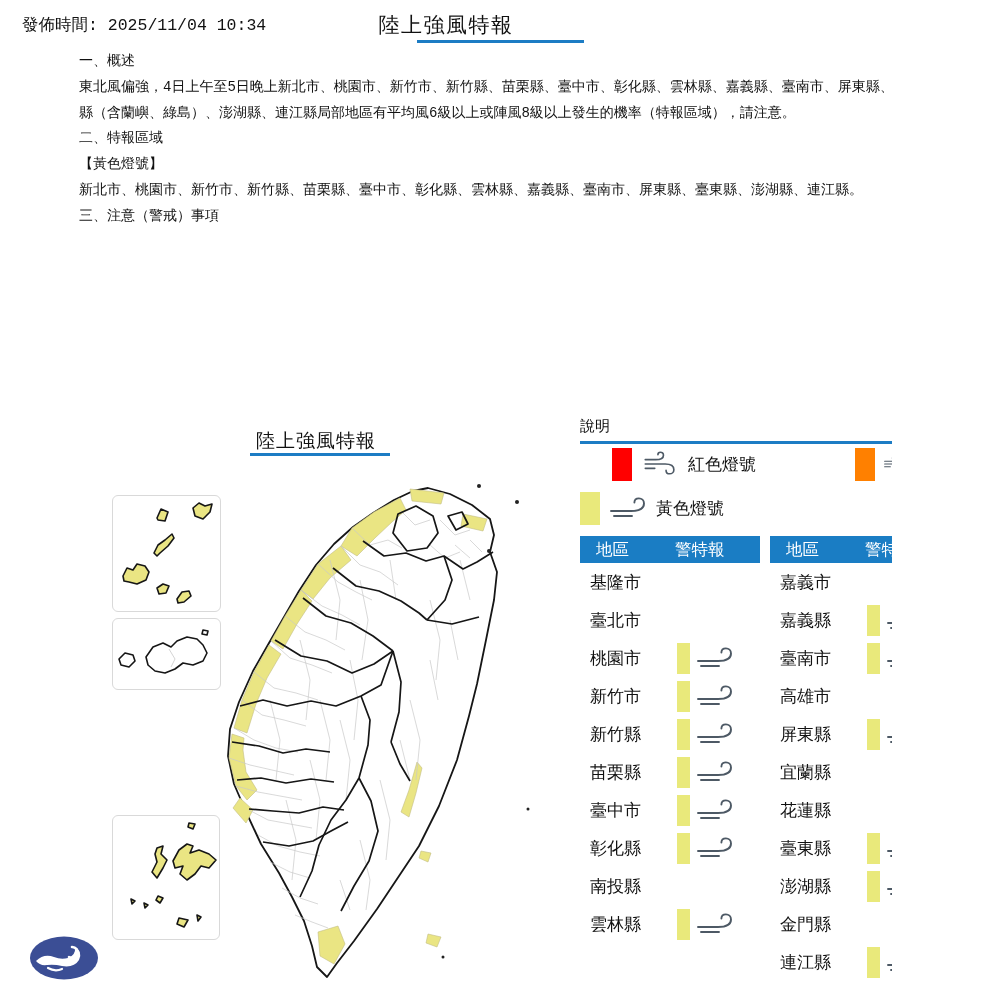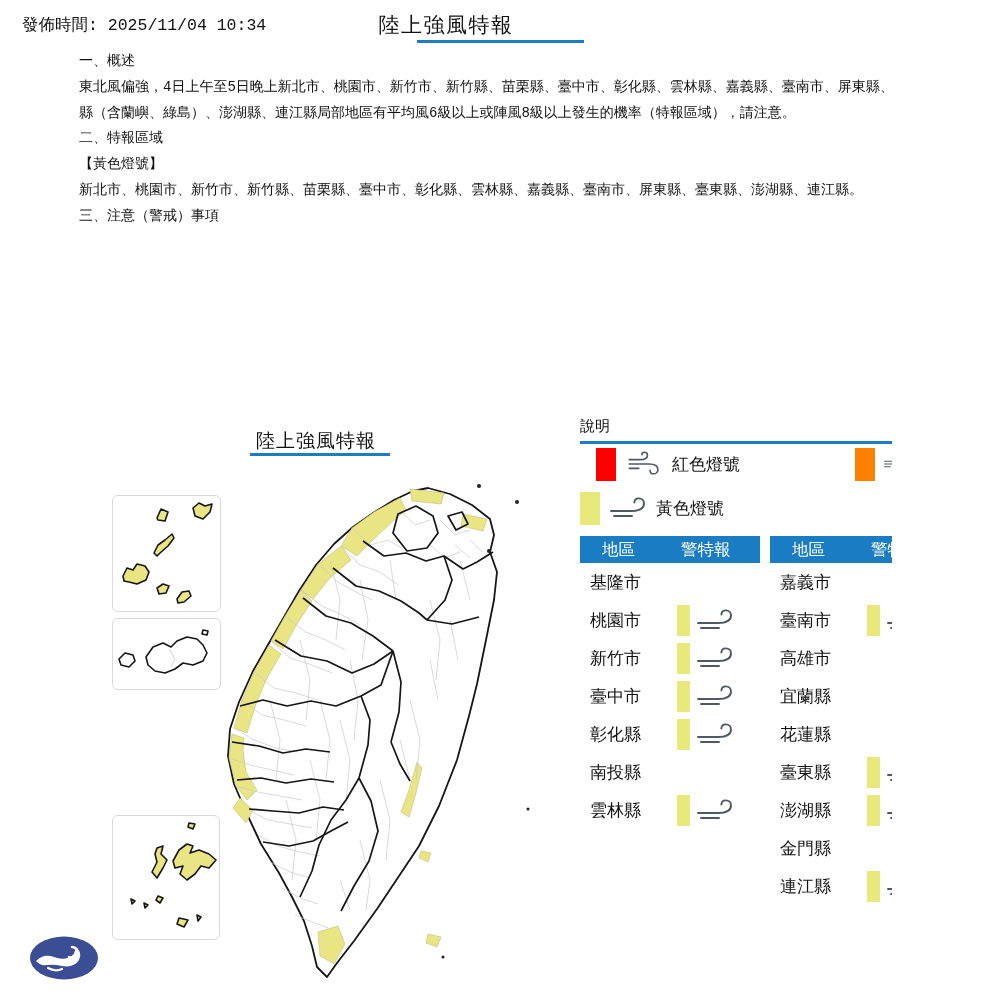--- a/index.html
+++ b/index.html
@@ -29,31 +29,31 @@
   .county-line{fill:none;stroke:#161616;stroke-width:1.7;stroke-linejoin:round;}
   .town-line{fill:none;stroke:#c9c9c9;stroke-width:0.7;}
   .island{fill:#fff;stroke:#161616;stroke-width:1.8;stroke-linejoin:round;}
   .yellow-area{fill:var(--map-yellow);stroke:#c2bd86;stroke-width:0.6;}
   .islet{fill:#222;}
 
   
   .legend-title{position:absolute;left:580px;top:417px;font-size:15px;}
   .legend-underline{position:absolute;left:580px;top:441px;width:410px;height:2.5px;background:var(--accent-blue);}
   .legend-item{position:absolute;height:34px;display:flex;align-items:center;gap:8px;}
-  #leg-red{left:596px;top:447px;} #leg-orange{left:855px;top:447px;} #leg-yellow{left:580px;top:491px;}
+  #leg-red{left:612px;top:447px;} #leg-orange{left:855px;top:447px;} #leg-yellow{left:580px;top:491px;}
   .swatch{width:20px;height:33px;flex:0 0 auto;}
   .sw-red{background:var(--red-signal);} .sw-orange{background:var(--orange-signal);} .sw-yellow{background:var(--yellow-signal);}
   .legend-label{font-size:17px;}
   .wind-stroke{fill:none;stroke:#4d5965;stroke-width:1.9;stroke-linecap:round;}
 
   
   .w-table{position:absolute;width:180px;}
   #table-left{left:580px;top:536px;} #table-right{left:770px;top:536px;}
   .t-head{height:27px;background:var(--header-blue);color:#fff;display:flex;align-items:center;font-size:16.5px;}
-  .t-head .h-region{padding-left:22px;width:79px;}
+  .t-head .h-region{padding-left:16px;width:79px;}
   .t-row{height:38px;display:flex;align-items:center;}
   .t-region{padding-left:10px;width:87px;font-size:17px;}
   .t-warn{display:flex;align-items:center;gap:5px;}
   .w-bar{width:13px;height:31px;background:var(--yellow-signal);}
   .w-icon{width:40px;height:26px;}
 </style>
 </head>
 <body>
 
 <div class="page">
@@ -250,20 +250,29 @@
         <div class="t-row">
           <span class="t-region">基隆市</span>
           <span class="t-warn" style="visibility: hidden;">
             <span class="w-bar"></span>
             <svg class="w-icon" viewBox="0 0 40 26" aria-hidden="true">
               <path class="wind-stroke" d="M3,16 H23 M6,21 H24 M23,16 C32,16 36,13 36,8.5 C36,5.2 33.6,3.4 30.9,3.4 C28.2,3.4 26.4,5.2 26.4,7.6"></path>
             </svg>
           </span>
         </div>
 
+        <div class="t-row">
+          <span class="t-region">臺北市</span>
+          <span class="t-warn" style="visibility: hidden;">
+            <span class="w-bar"></span>
+            <svg class="w-icon" viewBox="0 0 40 26" aria-hidden="true">
+              <path class="wind-stroke" d="M3,16 H23 M6,21 H24 M23,16 C32,16 36,13 36,8.5 C36,5.2 33.6,3.4 30.9,3.4 C28.2,3.4 26.4,5.2 26.4,7.6"></path>
+            </svg>
+          </span>
+        </div>
 
 
         <div class="t-row">
           <span class="t-region">桃園市</span>
           <span class="t-warn">
             <span class="w-bar"></span>
             <svg class="w-icon" viewBox="0 0 40 26" aria-hidden="true">
               <path class="wind-stroke" d="M3,16 H23 M6,21 H24 M23,16 C32,16 36,13 36,8.5 C36,5.2 33.6,3.4 30.9,3.4 C28.2,3.4 26.4,5.2 26.4,7.6"></path>
             </svg>
           </span>
@@ -272,21 +281,39 @@
         <div class="t-row">
           <span class="t-region">新竹市</span>
           <span class="t-warn">
             <span class="w-bar"></span>
             <svg class="w-icon" viewBox="0 0 40 26" aria-hidden="true">
               <path class="wind-stroke" d="M3,16 H23 M6,21 H24 M23,16 C32,16 36,13 36,8.5 C36,5.2 33.6,3.4 30.9,3.4 C28.2,3.4 26.4,5.2 26.4,7.6"></path>
             </svg>
           </span>
         </div>
 
-
+        <div class="t-row">
+          <span class="t-region">新竹縣</span>
+          <span class="t-warn">
+            <span class="w-bar"></span>
+            <svg class="w-icon" viewBox="0 0 40 26" aria-hidden="true">
+              <path class="wind-stroke" d="M3,16 H23 M6,21 H24 M23,16 C32,16 36,13 36,8.5 C36,5.2 33.6,3.4 30.9,3.4 C28.2,3.4 26.4,5.2 26.4,7.6"></path>
+            </svg>
+          </span>
+        </div>
+
+        <div class="t-row">
+          <span class="t-region">苗栗縣</span>
+          <span class="t-warn">
+            <span class="w-bar"></span>
+            <svg class="w-icon" viewBox="0 0 40 26" aria-hidden="true">
+              <path class="wind-stroke" d="M3,16 H23 M6,21 H24 M23,16 C32,16 36,13 36,8.5 C36,5.2 33.6,3.4 30.9,3.4 C28.2,3.4 26.4,5.2 26.4,7.6"></path>
+            </svg>
+          </span>
+        </div>
 
         <div class="t-row">
           <span class="t-region">臺中市</span>
           <span class="t-warn">
             <span class="w-bar"></span>
             <svg class="w-icon" viewBox="0 0 40 26" aria-hidden="true">
               <path class="wind-stroke" d="M3,16 H23 M6,21 H24 M23,16 C32,16 36,13 36,8.5 C36,5.2 33.6,3.4 30.9,3.4 C28.2,3.4 26.4,5.2 26.4,7.6"></path>
             </svg>
           </span>
         </div>
@@ -334,20 +361,29 @@
         <div class="t-row">
           <span class="t-region">嘉義市</span>
           <span class="t-warn" style="visibility: hidden;">
             <span class="w-bar"></span>
             <svg class="w-icon" viewBox="0 0 40 26" aria-hidden="true">
               <path class="wind-stroke" d="M3,16 H23 M6,21 H24 M23,16 C32,16 36,13 36,8.5 C36,5.2 33.6,3.4 30.9,3.4 C28.2,3.4 26.4,5.2 26.4,7.6"></path>
             </svg>
           </span>
         </div>
 
+        <div class="t-row">
+          <span class="t-region">嘉義縣</span>
+          <span class="t-warn">
+            <span class="w-bar"></span>
+            <svg class="w-icon" viewBox="0 0 40 26" aria-hidden="true">
+              <path class="wind-stroke" d="M3,16 H23 M6,21 H24 M23,16 C32,16 36,13 36,8.5 C36,5.2 33.6,3.4 30.9,3.4 C28.2,3.4 26.4,5.2 26.4,7.6"></path>
+            </svg>
+          </span>
+        </div>
 
         <div class="t-row">
           <span class="t-region">臺南市</span>
           <span class="t-warn">
             <span class="w-bar"></span>
             <svg class="w-icon" viewBox="0 0 40 26" aria-hidden="true">
               <path class="wind-stroke" d="M3,16 H23 M6,21 H24 M23,16 C32,16 36,13 36,8.5 C36,5.2 33.6,3.4 30.9,3.4 C28.2,3.4 26.4,5.2 26.4,7.6"></path>
             </svg>
           </span>
         </div>
@@ -355,20 +391,29 @@
         <div class="t-row">
           <span class="t-region">高雄市</span>
           <span class="t-warn" style="visibility: hidden;">
             <span class="w-bar"></span>
             <svg class="w-icon" viewBox="0 0 40 26" aria-hidden="true">
               <path class="wind-stroke" d="M3,16 H23 M6,21 H24 M23,16 C32,16 36,13 36,8.5 C36,5.2 33.6,3.4 30.9,3.4 C28.2,3.4 26.4,5.2 26.4,7.6"></path>
             </svg>
           </span>
         </div>
 
+        <div class="t-row">
+          <span class="t-region">屏東縣</span>
+          <span class="t-warn">
+            <span class="w-bar"></span>
+            <svg class="w-icon" viewBox="0 0 40 26" aria-hidden="true">
+              <path class="wind-stroke" d="M3,16 H23 M6,21 H24 M23,16 C32,16 36,13 36,8.5 C36,5.2 33.6,3.4 30.9,3.4 C28.2,3.4 26.4,5.2 26.4,7.6"></path>
+            </svg>
+          </span>
+        </div>
 
         <div class="t-row">
           <span class="t-region">宜蘭縣</span>
           <span class="t-warn" style="visibility: hidden;">
             <span class="w-bar"></span>
             <svg class="w-icon" viewBox="0 0 40 26" aria-hidden="true">
               <path class="wind-stroke" d="M3,16 H23 M6,21 H24 M23,16 C32,16 36,13 36,8.5 C36,5.2 33.6,3.4 30.9,3.4 C28.2,3.4 26.4,5.2 26.4,7.6"></path>
             </svg>
           </span>
         </div>

